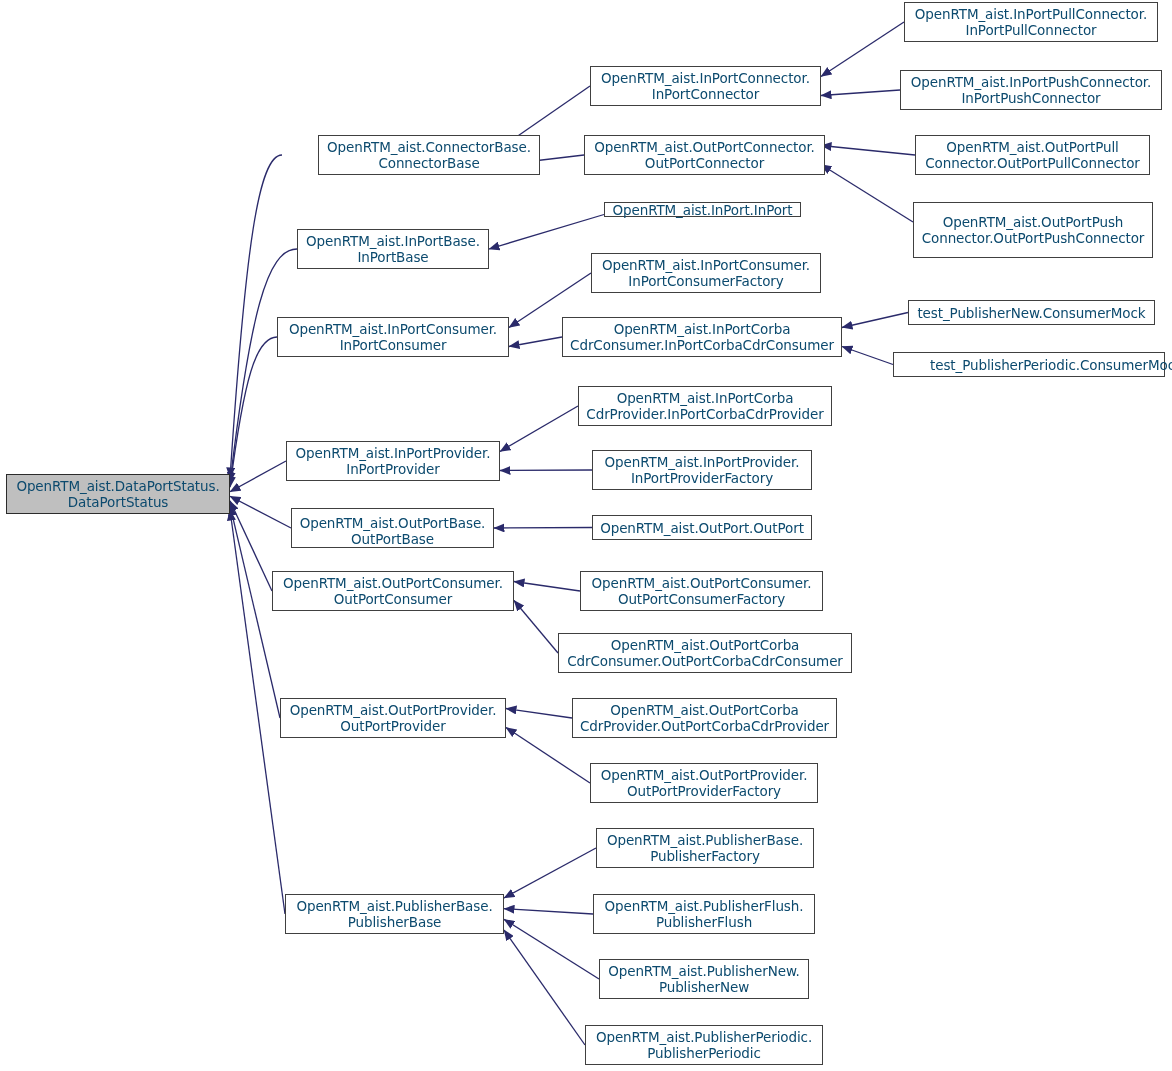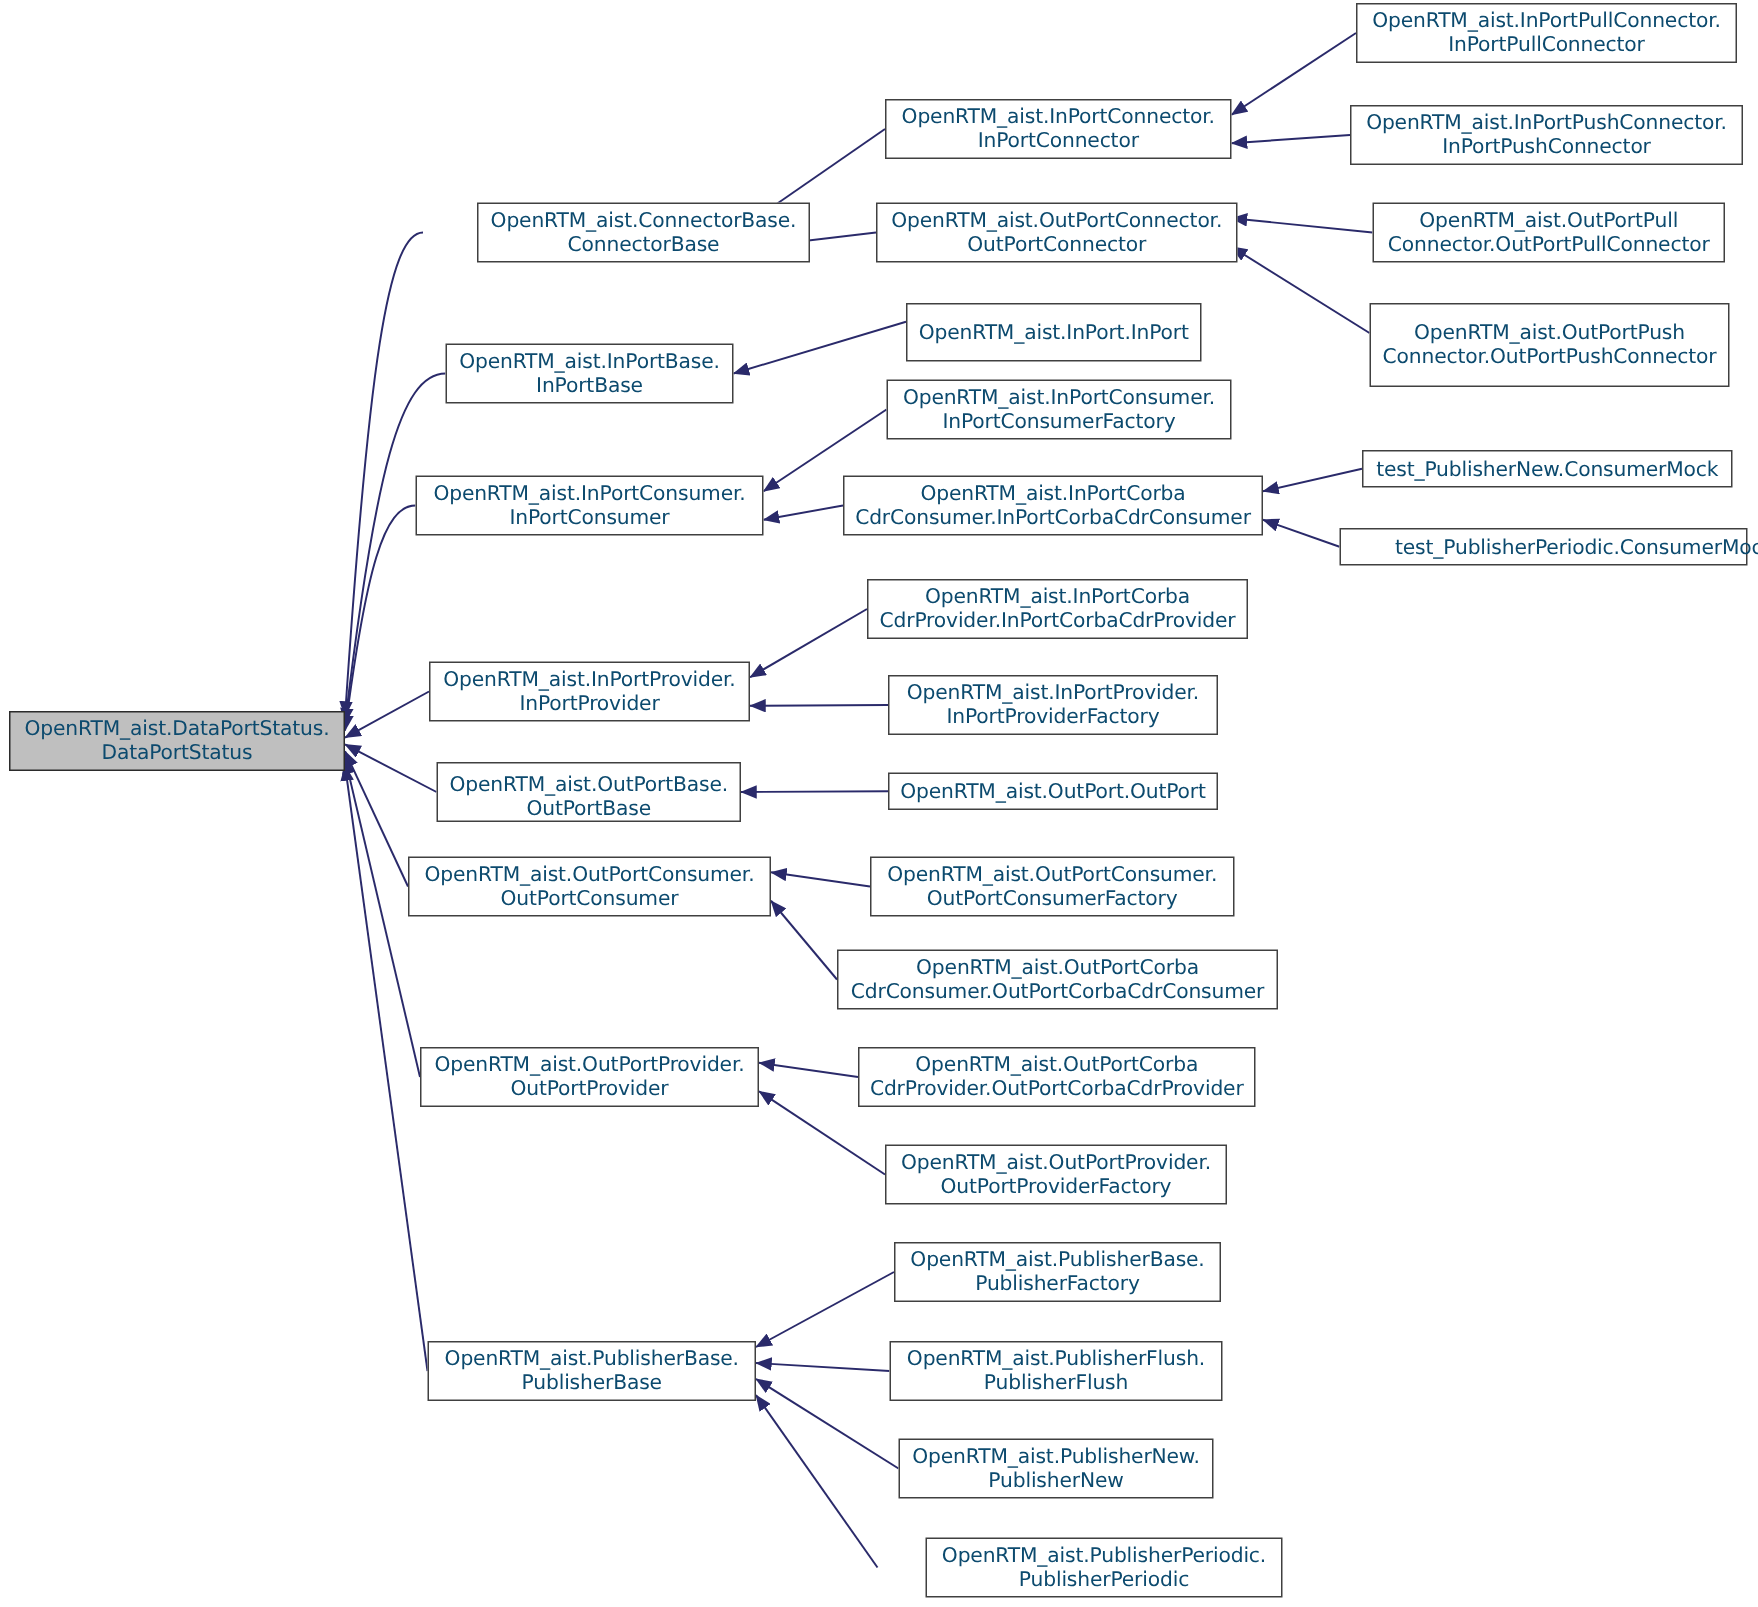--- a/index.html
+++ b/index.html
@@ -106,21 +106,21 @@
     <div class="node" style="left: 272px; top: 571px; width: 242px; height: 40px;"><span class="node-label">OpenRTM_aist.OutPortConsumer.
 OutPortConsumer</span></div>
     <div class="node" style="left: 280px; top: 698px; width: 226px; height: 40px;"><span class="node-label">OpenRTM_aist.OutPortProvider.
 OutPortProvider</span></div>
     <div class="node" style="left: 285px; top: 894px; width: 219px; height: 40px;"><span class="node-label">OpenRTM_aist.PublisherBase.
 PublisherBase</span></div>
     <div class="node" style="left: 590px; top: 66px; width: 231px; height: 40px;"><span class="node-label">OpenRTM_aist.InPortConnector.
 InPortConnector</span></div>
     <div class="node" style="left: 584px; top: 135px; width: 241px; height: 40px;"><span class="node-label">OpenRTM_aist.OutPortConnector.
 OutPortConnector</span></div>
-    <div class="node" style="left: 604px; top: 202px; width: 197px; height: 39px;"><span class="node-label">OpenRTM_aist.InPort.InPort</span></div>
+    <div class="node" style="left: 604px; top: 202px; width: 197px; height: 15px;"><span class="node-label">OpenRTM_aist.InPort.InPort</span></div>
     <div class="node" style="left: 591px; top: 253px; width: 230px; height: 40px;"><span class="node-label">OpenRTM_aist.InPortConsumer.
 InPortConsumerFactory</span></div>
     <div class="node" style="left: 562px; top: 317px; width: 280px; height: 40px;"><span class="node-label">OpenRTM_aist.InPortCorba
 CdrConsumer.InPortCorbaCdrConsumer</span></div>
     <div class="node" style="left: 578px; top: 386px; width: 254px; height: 40px;"><span class="node-label">OpenRTM_aist.InPortCorba
 CdrProvider.InPortCorbaCdrProvider</span></div>
     <div class="node" style="left: 592px; top: 450px; width: 220px; height: 40px;"><span class="node-label">OpenRTM_aist.InPortProvider.
 InPortProviderFactory</span></div>
     <div class="node" style="left: 592px; top: 515px; width: 220px; height: 25px;"><span class="node-label">OpenRTM_aist.OutPort.OutPort</span></div>
     <div class="node" style="left: 580px; top: 571px; width: 243px; height: 40px;"><span class="node-label">OpenRTM_aist.OutPortConsumer.
@@ -130,21 +130,21 @@
     <div class="node" style="left: 572px; top: 698px; width: 265px; height: 40px;"><span class="node-label">OpenRTM_aist.OutPortCorba
 CdrProvider.OutPortCorbaCdrProvider</span></div>
     <div class="node" style="left: 590px; top: 763px; width: 228px; height: 40px;"><span class="node-label">OpenRTM_aist.OutPortProvider.
 OutPortProviderFactory</span></div>
     <div class="node" style="left: 596px; top: 828px; width: 218px; height: 40px;"><span class="node-label">OpenRTM_aist.PublisherBase.
 PublisherFactory</span></div>
     <div class="node" style="left: 593px; top: 894px; width: 222px; height: 40px;"><span class="node-label">OpenRTM_aist.PublisherFlush.
 PublisherFlush</span></div>
     <div class="node" style="left: 599px; top: 959px; width: 210px; height: 40px;"><span class="node-label">OpenRTM_aist.PublisherNew.
 PublisherNew</span></div>
-    <div class="node" style="left: 585px; top: 1025px; width: 238px; height: 40px; margin-left: 32px;"><span class="node-label">OpenRTM_aist.PublisherPeriodic.
+    <div class="node" style="left: 585px; top: 1025px; width: 238px; height: 40px;"><span class="node-label">OpenRTM_aist.PublisherPeriodic.
 PublisherPeriodic</span></div>
     <div class="node" style="left: 904px; top: 2px; width: 254px; height: 40px;"><span class="node-label">OpenRTM_aist.InPortPullConnector.
 InPortPullConnector</span></div>
     <div class="node" style="left: 900px; top: 70px; width: 262px; height: 40px;"><span class="node-label">OpenRTM_aist.InPortPushConnector.
 InPortPushConnector</span></div>
     <div class="node" style="left: 915px; top: 135px; width: 235px; height: 40px;"><span class="node-label">OpenRTM_aist.OutPortPull
 Connector.OutPortPullConnector</span></div>
     <div class="node" style="left: 913px; top: 202px; width: 240px; height: 56px;"><span class="node-label">OpenRTM_aist.OutPortPush
 Connector.OutPortPushConnector</span></div>
     <div class="node" style="left: 908px; top: 300px; width: 247px; height: 25px;"><span class="node-label">test_PublisherNew.ConsumerMock</span></div>

